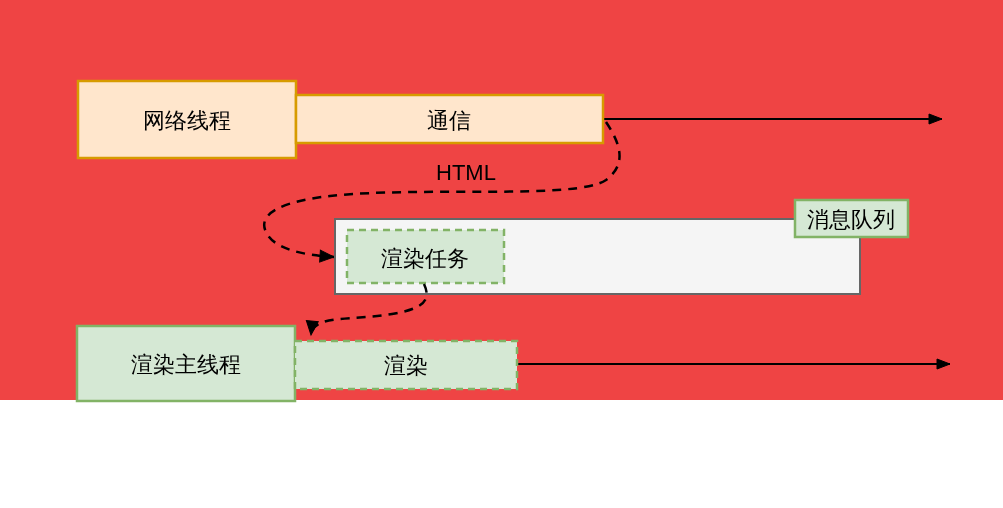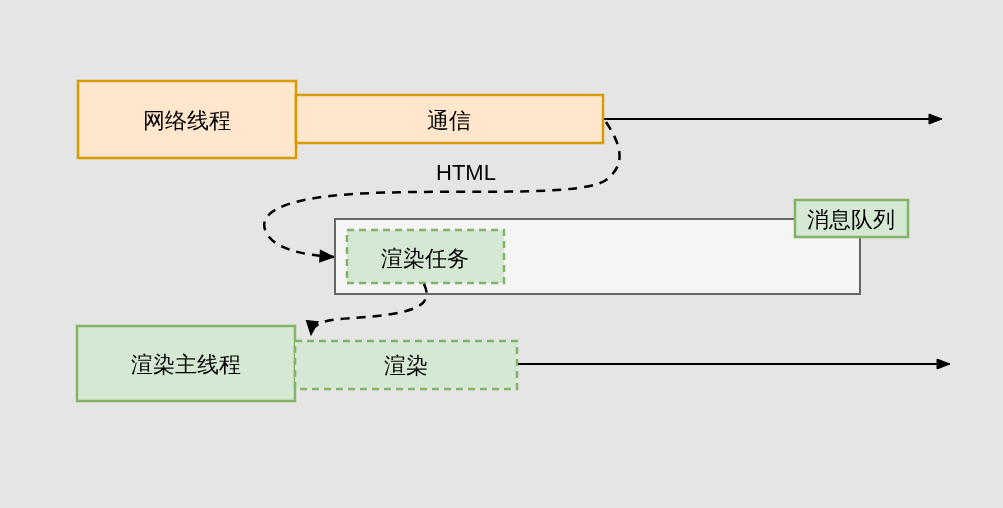--- a/index.html
+++ b/index.html
@@ -7,22 +7,22 @@
     padding: 0;
     background: #ffffff;
     width: 1003px;
     height: 508px;
     overflow: hidden;
     font-family: "Liberation Sans", "DejaVu Sans", sans-serif;
   }
   .canvas {
     position: relative;
     width: 1003px;
-    height: 508px;
-    background: #e5e5e5;
+    height: 400px;
+    background: #ef4444;
   }
   svg text {
     font-family: "Liberation Sans", "DejaVu Sans", sans-serif;
     fill: #000000;
   }
   text.node-label { font-size: 22px; }
   text.annotation { font-size: 22px; }
 </style>
 </head>
 <body>

